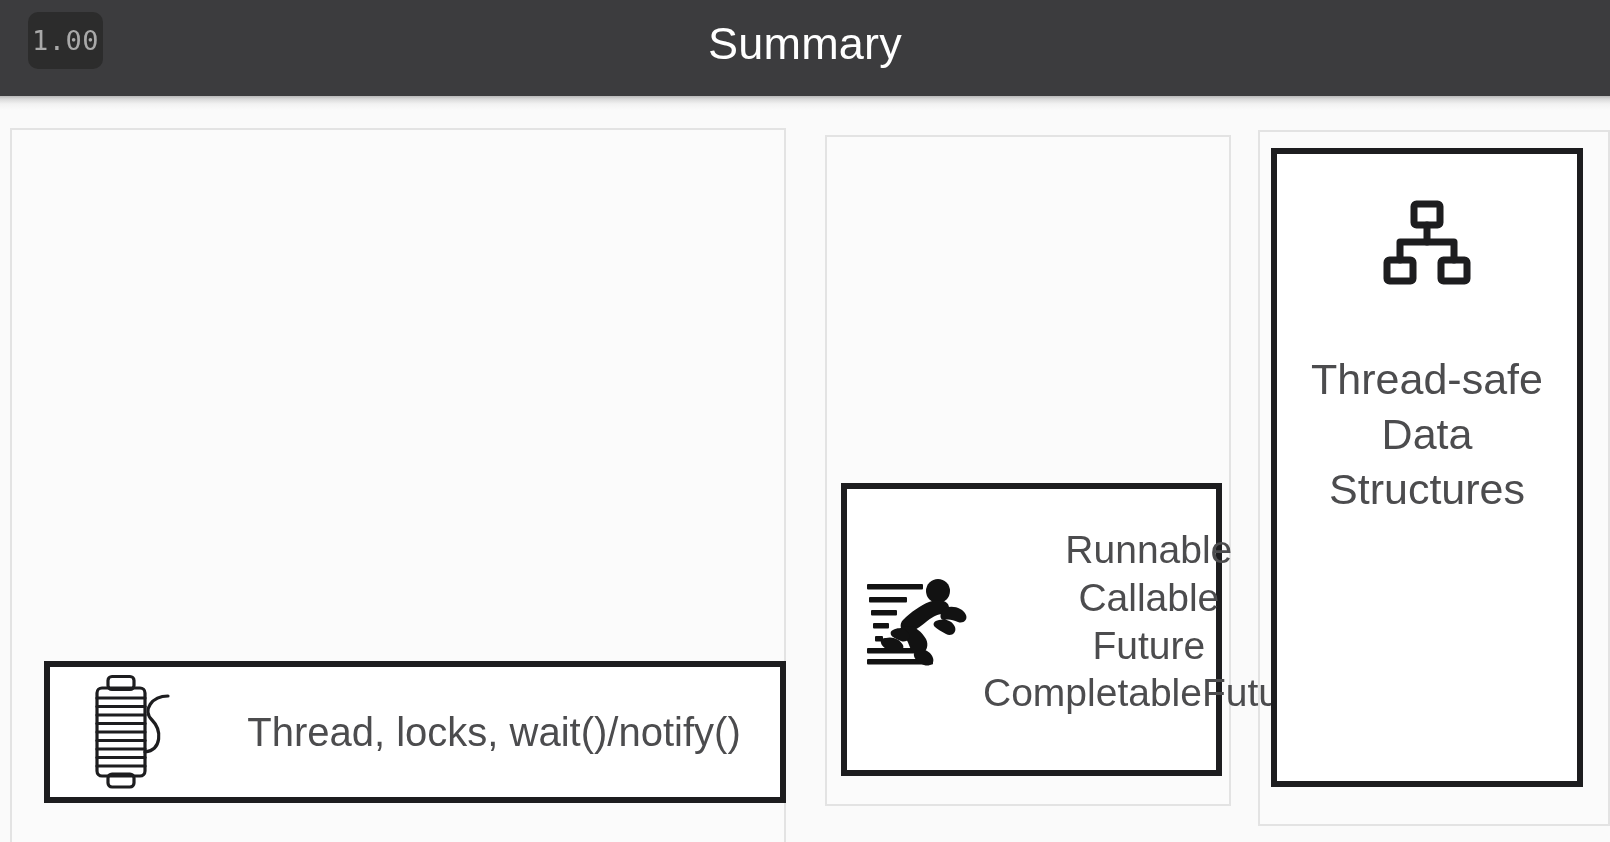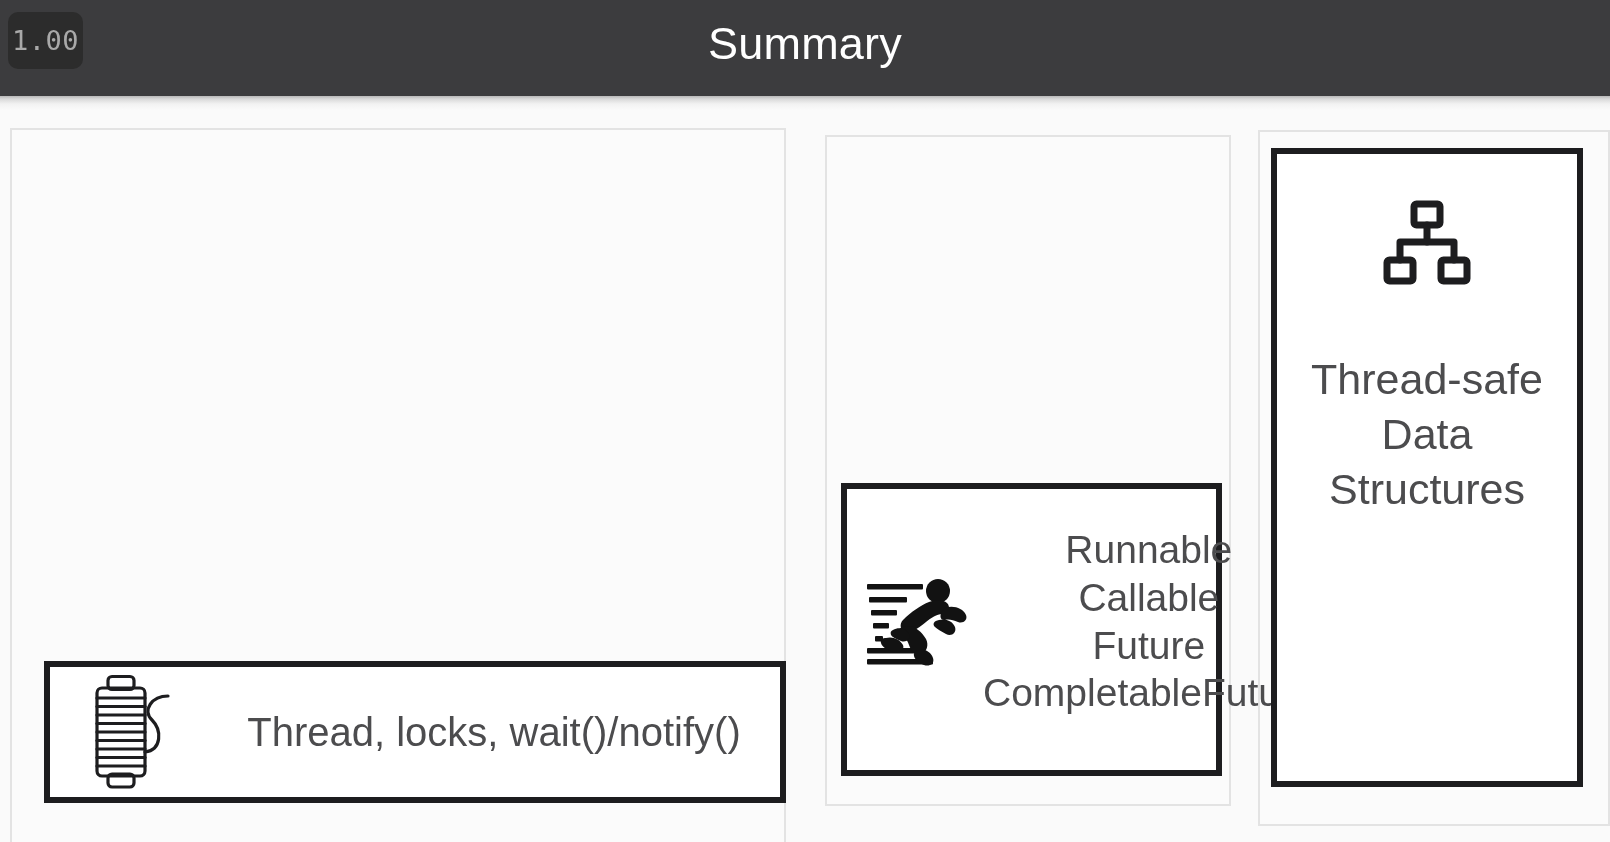--- a/index.html
+++ b/index.html
@@ -35,21 +35,21 @@
   .header-shadow {
     position: absolute;
     left: 0; top: 96px;
     width: 1610px;
     height: 14px;
     background: linear-gradient(to bottom, #b8b8b8 0px, #d9d9d9 3px, #f2f2f2 8px, #fafafa 14px);
     pointer-events: none;
   }
   .zoom-badge {
     position: absolute;
-    left: 8px;
+    left: 28px;
     top: 12px;
     width: 75px;
     height: 57px;
     background: #2c2c2c;
     border-radius: 10px;
     display: flex;
     align-items: center;
     justify-content: center;
     color: #a9a9a9;
     font-family: "DejaVu Sans Mono", "Liberation Mono", monospace;

